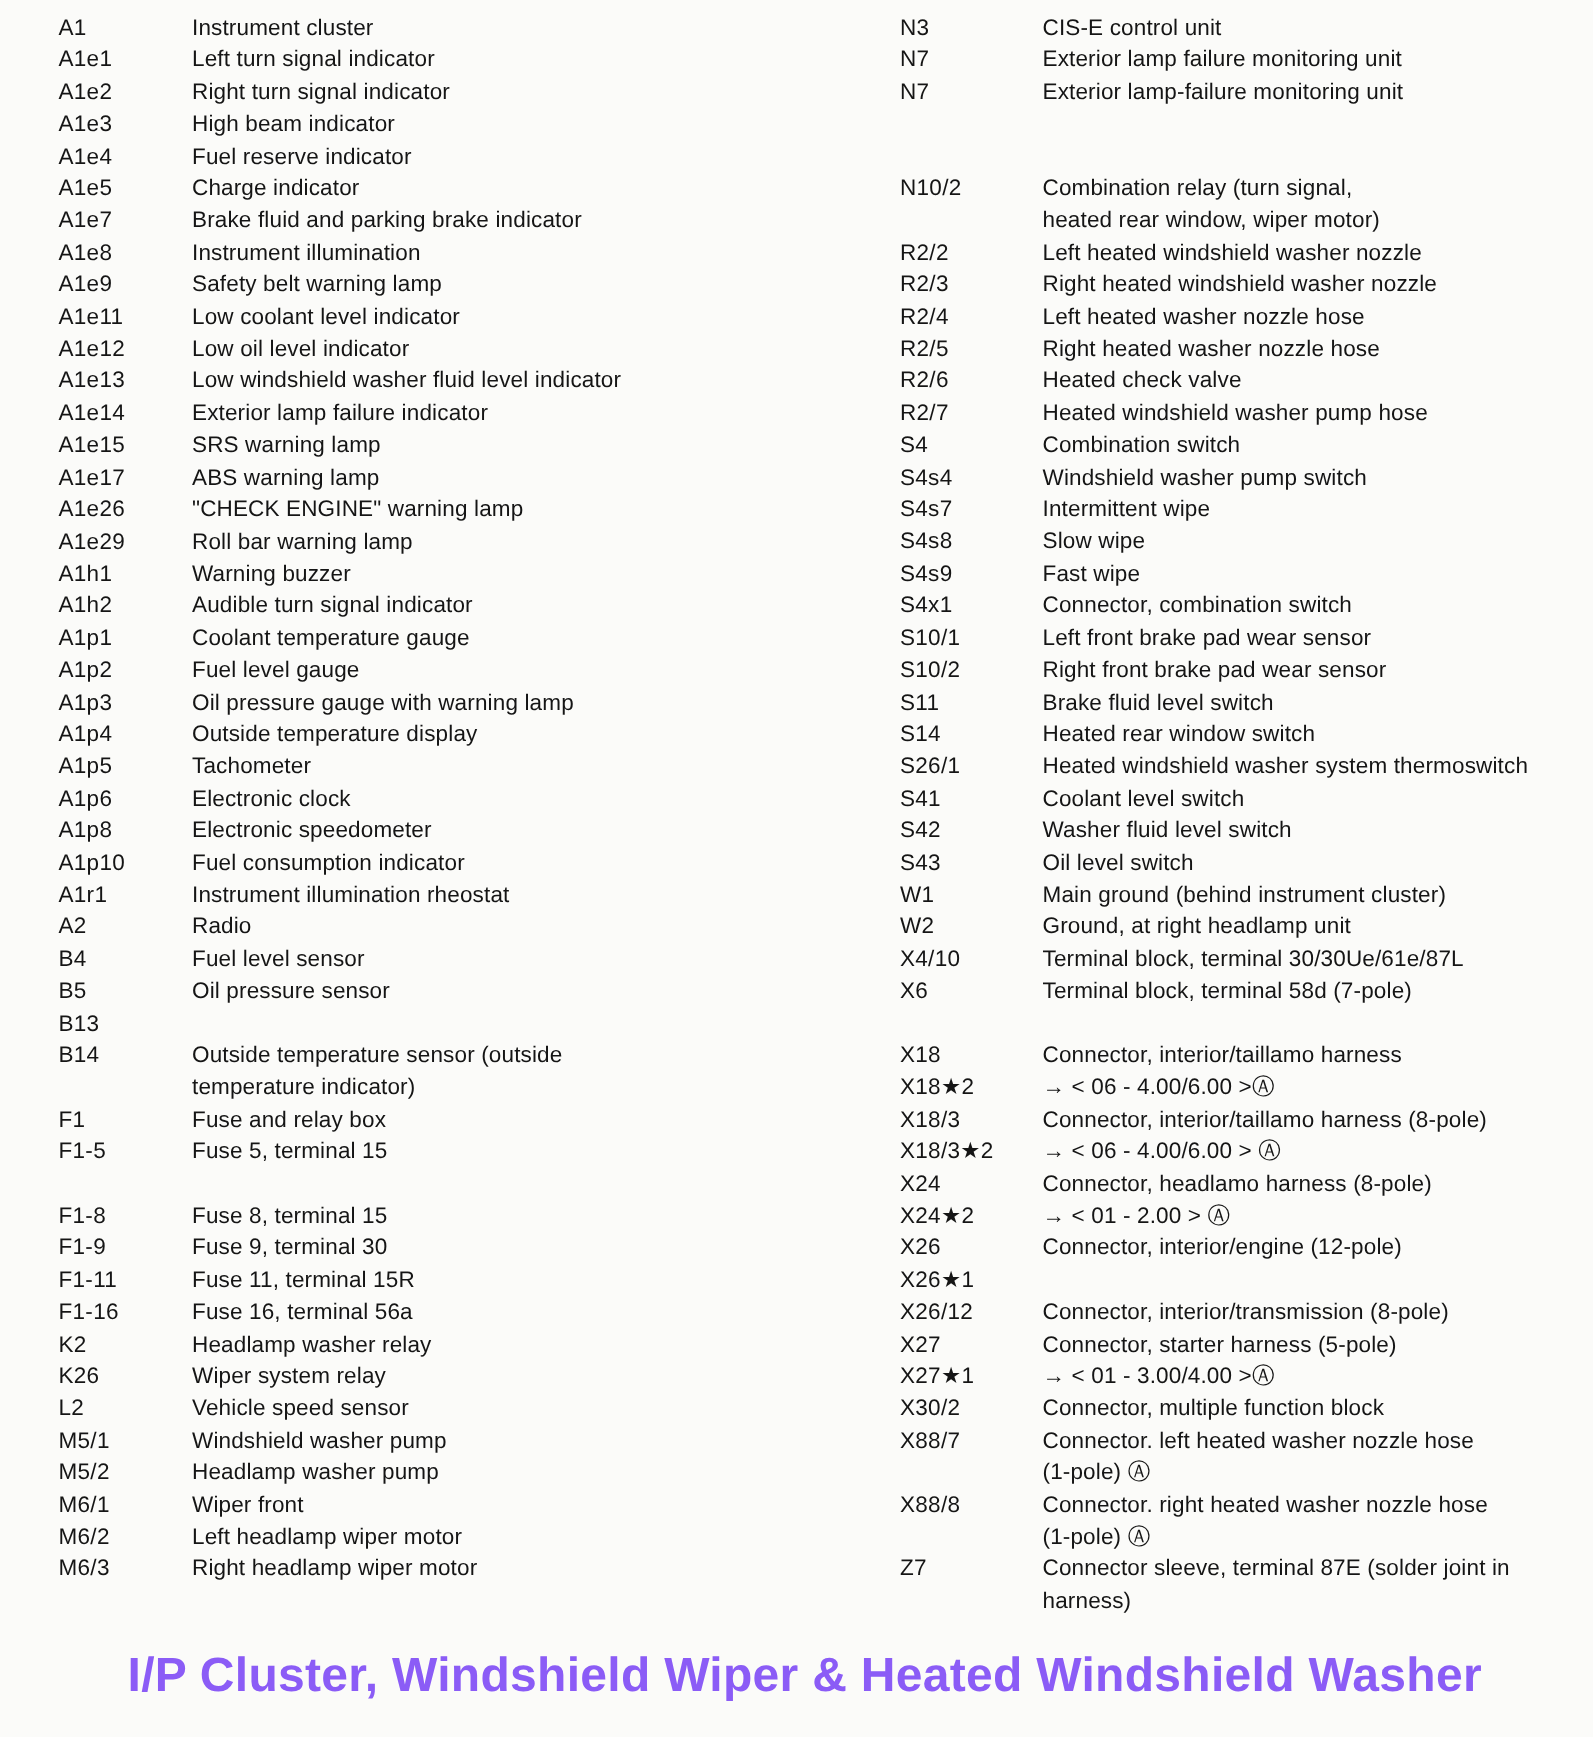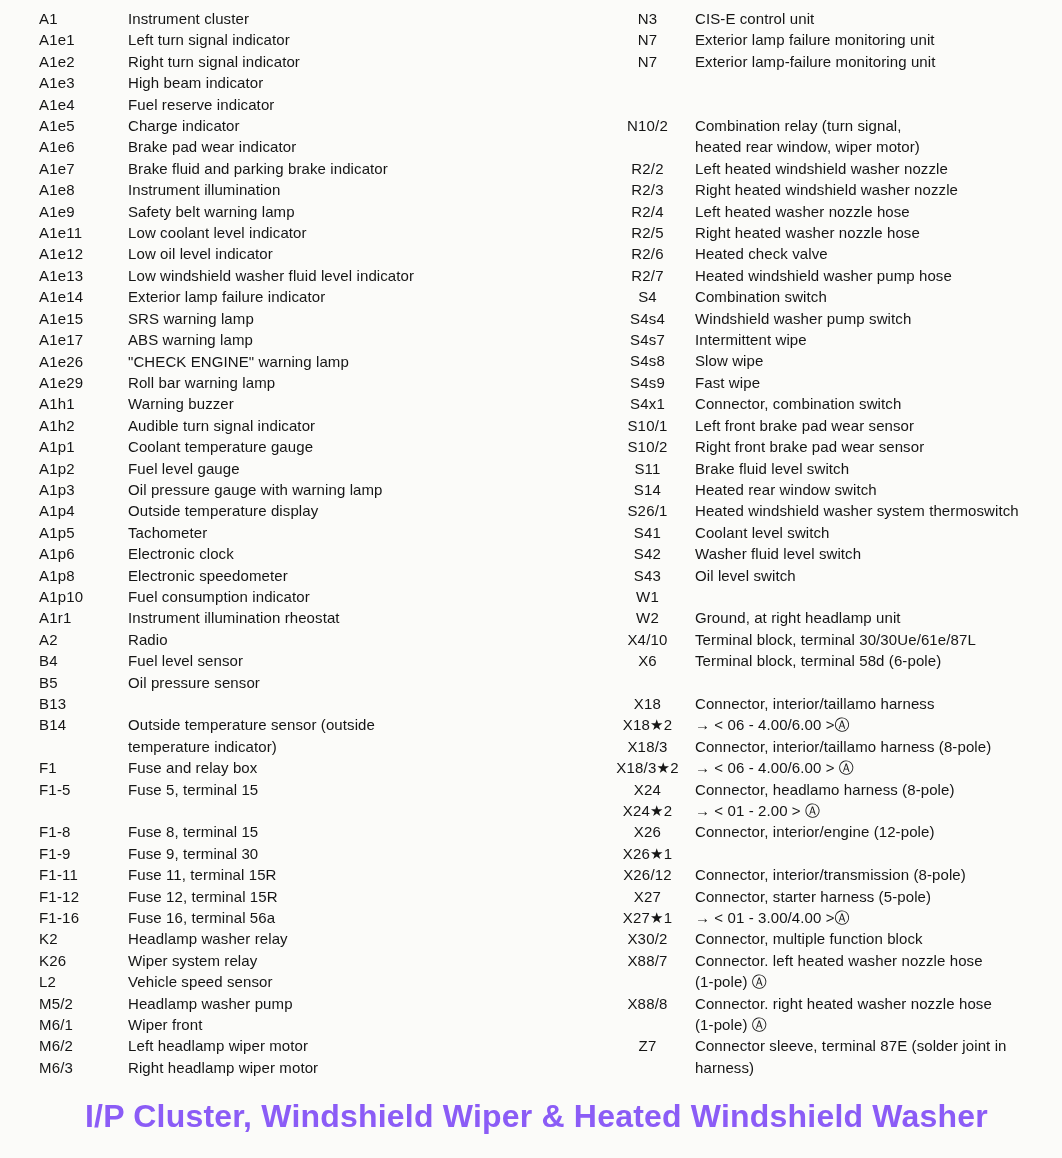--- a/index.html
+++ b/index.html
@@ -41,21 +41,21 @@
     min-height: 21.4px;
     line-height: 21.4px;
     font-size: 15px;
   }
   .code {
     flex: 0 0 89px;
     width: 89px;
     letter-spacing: 0.2px;
     white-space: nowrap;
   }
-  .col-right .code { flex-basis: 95px; width: 95px; text-align: center; }
+  .col-right .code { flex-basis: 95px; width: 95px; }
   .desc {
     white-space: pre-line;
     letter-spacing: 0.1px;
   }
   .title {
     position: absolute;
     top: 1098px;
     left: 85px;
     margin: 0;
     font-size: 32px;
@@ -89,24 +89,20 @@
         </div>
         <div class="row">
           <span class="code">A1e4</span>
           <span class="desc">Fuel reserve indicator</span>
         </div>
         <div class="row">
           <span class="code">A1e5</span>
           <span class="desc">Charge indicator</span>
         </div>
         <div class="row">
-          <span class="code">A1e6</span>
-          <span class="desc">Brake pad wear indicator</span>
-        </div>
-        <div class="row">
           <span class="code">A1e7</span>
           <span class="desc">Brake fluid and parking brake indicator</span>
         </div>
         <div class="row">
           <span class="code">A1e8</span>
           <span class="desc">Instrument illumination</span>
         </div>
         <div class="row">
           <span class="code">A1e9</span>
           <span class="desc">Safety belt warning lamp</span>
@@ -225,38 +221,38 @@
         </div>
         <div class="row">
           <span class="code">F1-9</span>
           <span class="desc">Fuse 9, terminal 30</span>
         </div>
         <div class="row">
           <span class="code">F1-11</span>
           <span class="desc">Fuse 11, terminal 15R</span>
         </div>
         <div class="row">
-          <span class="code">F1-12</span>
-          <span class="desc">Fuse 12, terminal 15R</span>
-        </div>
-        <div class="row">
           <span class="code">F1-16</span>
           <span class="desc">Fuse 16, terminal 56a</span>
         </div>
         <div class="row">
           <span class="code">K2</span>
           <span class="desc">Headlamp washer relay</span>
         </div>
         <div class="row">
           <span class="code">K26</span>
           <span class="desc">Wiper system relay</span>
         </div>
         <div class="row">
           <span class="code">L2</span>
           <span class="desc">Vehicle speed sensor</span>
+        </div>
+        <div class="row">
+          <span class="code">M5/1</span>
+          <span class="desc">Windshield washer pump</span>
         </div>
         <div class="row">
           <span class="code">M5/2</span>
           <span class="desc">Headlamp washer pump</span>
         </div>
         <div class="row">
           <span class="code">M6/1</span>
           <span class="desc">Wiper front</span>
         </div>
         <div class="row">
@@ -369,32 +365,33 @@
         <div class="row">
           <span class="code">S42</span>
           <span class="desc">Washer fluid level switch</span>
         </div>
         <div class="row">
           <span class="code">S43</span>
           <span class="desc">Oil level switch</span>
         </div>
         <div class="row">
           <span class="code">W1</span>
+          <span class="desc">Main ground (behind instrument cluster)</span>
         </div>
         <div class="row">
           <span class="code">W2</span>
           <span class="desc">Ground, at right headlamp unit</span>
         </div>
         <div class="row">
           <span class="code">X4/10</span>
           <span class="desc">Terminal block, terminal 30/30Ue/61e/87L</span>
         </div>
         <div class="row">
           <span class="code">X6</span>
-          <span class="desc">Terminal block, terminal 58d (6-pole)</span>
+          <span class="desc">Terminal block, terminal 58d (7-pole)</span>
         </div>
         <div class="row">
           <span class="code"></span>
           <span class="desc"></span>
         </div>
         <div class="row">
           <span class="code">X18</span>
           <span class="desc">Connector, interior/taillamo harness</span>
         </div>
         <div class="row">

